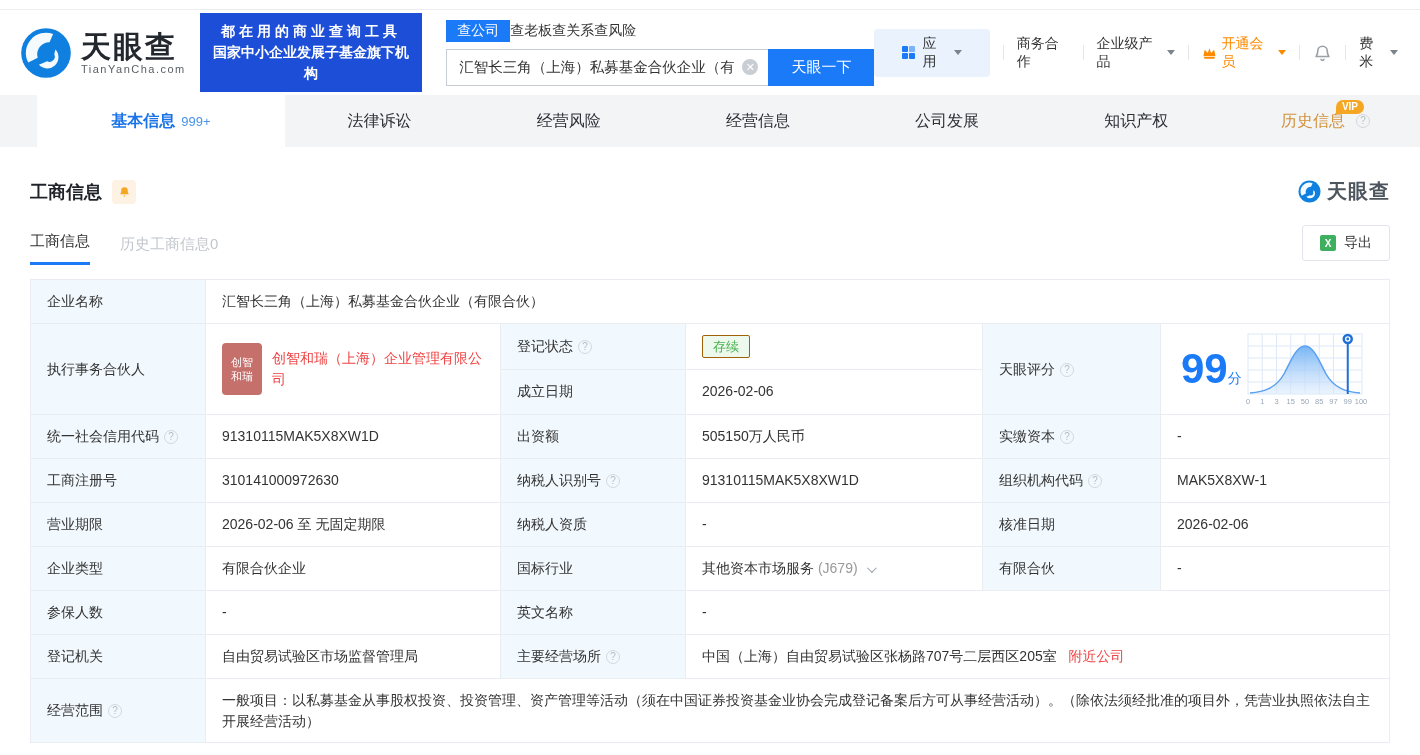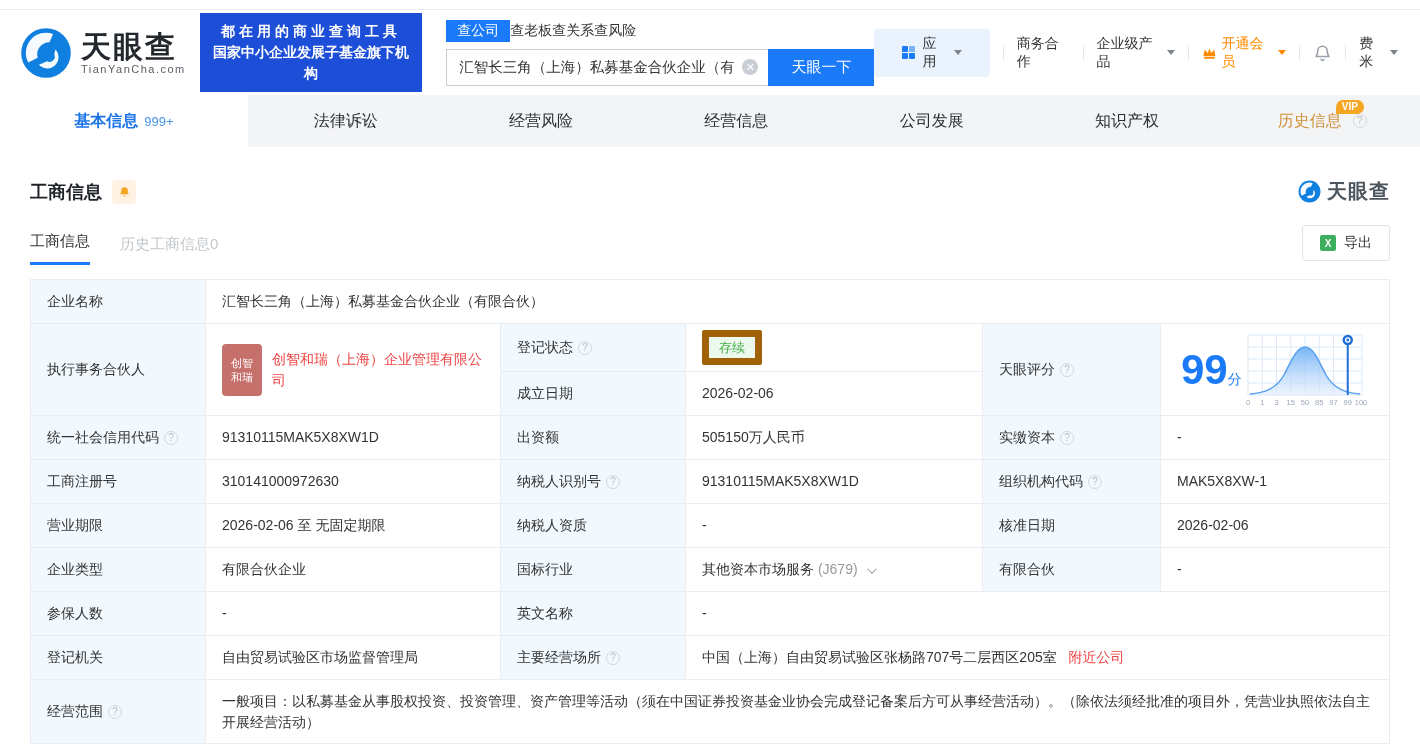--- a/index.html
+++ b/index.html
@@ -41,21 +41,21 @@
     border-top:5px solid #7d838b; display:inline-block; }
   .hitem { display:flex; align-items:center; gap:5px; cursor:pointer; }
   .vip-link { color:#ff8a00; }
   .vip-link .caret { border-top-color:#ff8a00; }
   .bell-btn { display:flex; cursor:pointer; }
 
   
   .main-tabs { height:52px; background:#f3f4f6; display:flex; }
   .mtab { flex:1; display:flex; align-items:center; justify-content:center; gap:6px;
     font-size:16px; color:#2b2f36; cursor:pointer; position:relative; }
-  .mtab.first { flex:0 0 248px; background:#fff; color:#1a73e8; font-weight:bold; }
+  .mtab.first { flex:0 0 248px; background:#fff; color:#1a73e8; font-weight:bold;margin-left:37px; }
   .mtab .cnt { font-size:13px; color:#4a93e8; font-weight:normal; }
   .mtab.hist { color:#d1913c; }
   .vip-badge { position:absolute; top:5px; right:56px; background:#f5a623; color:#fff;
     font-size:10px; font-weight:bold; padding:1px 6px; border-radius:7px 7px 7px 0; line-height:12px; }
   .q-ic { display:inline-flex; align-items:center; justify-content:center; width:14px; height:14px;
     border:1px solid #d4d8dd; border-radius:50%; color:#b6bcc4; font-size:10px; line-height:1;
     margin-left:5px; vertical-align:middle; cursor:pointer; flex:0 0 auto; }
 
   
   .main { padding:0 30px; }
@@ -74,21 +74,21 @@
     margin-bottom:4px; font-family:inherit; }
   .xls-ic { width:16px; height:16px; background:#3eaf5e; border-radius:2px; color:#fff; font-size:10px;
     font-weight:bold; display:flex; align-items:center; justify-content:center; }
 
   
   table.info { margin-top:14px; width:100%; border-collapse:collapse; table-layout:fixed; font-size:14px; }
   table.info td { border:1px solid #e9edf2; height:44px; padding:6px 16px; vertical-align:middle;
     line-height:1.5; color:#333; word-break:break-all; }
   td.lbl { background:#f2f9fe; }
   .badge-ok { display:inline-block; font-size:13px; color:#48b24f; background:#eef9ee;
-    border:7px solid #a16207; border-radius:2px; padding:1px 10px; line-height:19px; }
+    border:1px solid #a16207; border-radius:2px; padding:1px 10px; line-height:19px; }
   a.lnk { color:#ef4444; text-decoration:none; cursor:pointer; }
   .partner-cell { display:flex; align-items:center; }
   .avatar { flex:0 0 40px; width:40px; height:52px; background:#c5706b; border-radius:4px; color:#fff;
     font-size:11px; line-height:14px; display:flex; flex-direction:column; align-items:center;
     justify-content:center; margin-right:10px; }
   .gray { color:#999; }
   .chev { display:inline-block; width:7px; height:7px; border-right:1.5px solid #9aa0a8;
     border-bottom:1.5px solid #9aa0a8; transform:rotate(45deg) translateY(-2px); margin-left:6px; cursor:pointer; }
   .score-cell { display:flex; align-items:center; justify-content:space-between; padding:0 6px 0 4px; }
   .score-num { color:#1a7af8; font-weight:bold; font-size:42px; line-height:1; }

